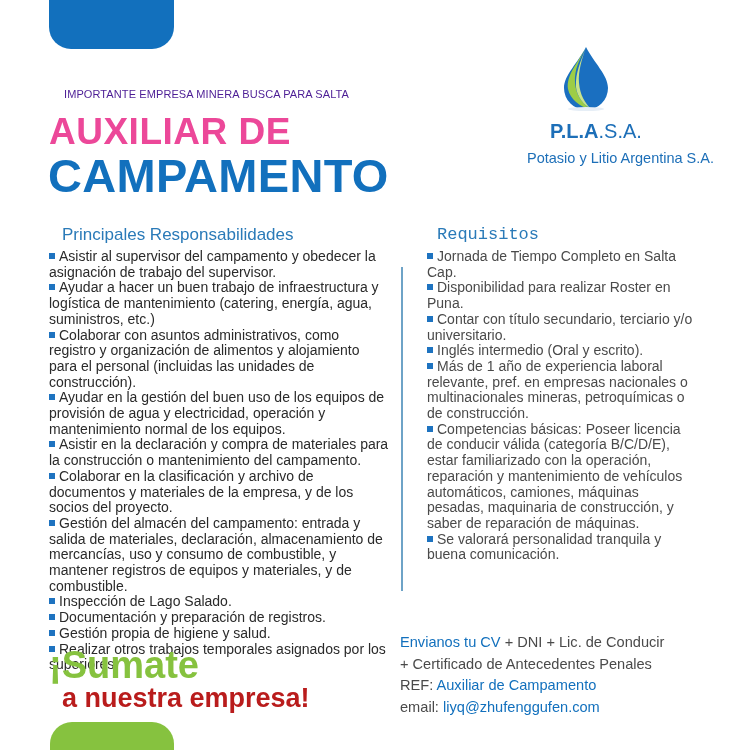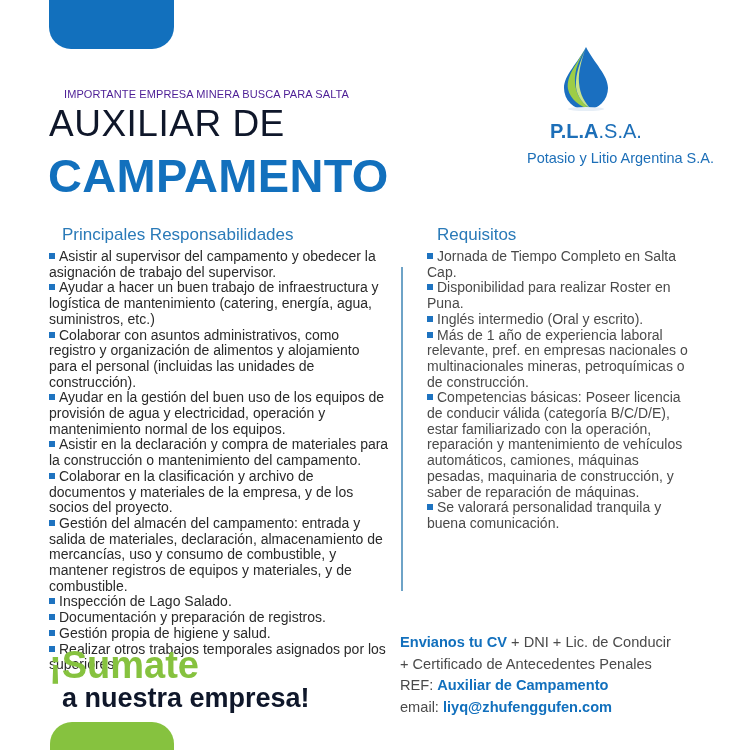--- a/index.html
+++ b/index.html
@@ -6,50 +6,50 @@
   html, body { width: 750px; height: 750px; background: #ffffff; overflow: hidden; }
   body { position: relative; font-family: "Liberation Sans", sans-serif; color: #2a2a2a; }
 
   .top-bar { position: absolute; left: 49px; top: -20px; width: 125px; height: 69px;
     background: #1270bd; border-radius: 0 0 22px 22px; }
   .bottom-bar { position: absolute; left: 50px; top: 722px; width: 124px; height: 60px;
     background: #86c23f; border-radius: 22px 22px 0 0; }
 
   .eyebrow { position: absolute; left: 64px; top: 88px; font-size: 11px; color: #4c1d95;
     letter-spacing: 0.1px; white-space: nowrap; }
-  .title-1 { position: absolute; left: 49px; top: 104px; font-size: 37px; font-weight: normal;
-    color: #0f172a; letter-spacing: 0.5px; white-space: nowrap; line-height: 40px; }
+  .title-1 { position: absolute; left: 49px; top: 112px; font-size: 37px; font-weight: bold;
+    color: #ec4899; letter-spacing: 0.5px; white-space: nowrap; line-height: 40px; }
   .title-2 { position: absolute; left: 48px; top: 150px; font-size: 47px; font-weight: bold;
     color: #1270bd; letter-spacing: 0.3px; white-space: nowrap; line-height: 52px; }
 
   .logo-drop { position: absolute; left: 560px; top: 45px; width: 52px; height: 66px; }
   .logo-plasa { position: absolute; left: 550px; top: 120px; font-size: 20px; color: #1d6fb8; white-space: nowrap; }
   .logo-plasa b { font-weight: bold; }
   .logo-name { position: absolute; left: 487px; top: 150px; font-size: 14.5px; color: #1d6fb8; white-space: nowrap; margin-left: 40px; }
 
   .section-title { position: absolute; font-size: 17px; color: #2a7ab8; white-space: nowrap; }
   .resp-title { left: 62px; top: 225px; }
-  .req-title { left: 437px; top: 225px; }
+  .req-title { left: 437px; top: 225px; font-family: Liberation Mono, monospace; }
 
   .list { position: absolute; list-style: none; font-size: 14px; line-height: 15.7px; }
   .resp-list { left: 49px; top: 249px; width: 340px; color: #2a2a2a; }
   .req-list { left: 427px; top: 249px; width: 270px; color: #4a4a4a; }
   .list li .bullet { display: inline-block; width: 6px; height: 6px; background: #1e73c0;
     margin-right: 4px; vertical-align: 2px; }
 
   .divider { position: absolute; left: 401px; top: 267px; width: 2px; height: 324px; background: #6ea3c7; }
 
   .sumate-1 { position: absolute; left: 49px; top: 643px; font-size: 38px; font-weight: bold;
     color: #86c23f; white-space: nowrap; line-height: 44px; text-align: right; }
   .sumate-2 { position: absolute; left: 62px; top: 682px; font-size: 27px; font-weight: bold;
-    color: #0f172a; white-space: nowrap; line-height: 32px; }
+    color: #b91c1c; white-space: nowrap; line-height: 32px; }
 
   .apply { position: absolute; left: 400px; top: 632px; font-size: 14.6px; line-height: 21.5px;
     color: #4a4a4a; white-space: nowrap; }
-  .apply .hl { color: #1270bd; font-weight: bold; }
+  .apply .hl { color: #1270bd; font-weight: normal; }
 </style>
 </head>
 <body>
 
 <div class="top-bar"></div>
 
 <div class="eyebrow">IMPORTANTE EMPRESA MINERA BUSCA PARA SALTA</div>
 <div class="title-1">AUXILIAR DE</div>
 <div class="title-2">CAMPAMENTO</div>
 
@@ -76,20 +76,21 @@
   <li><span class="bullet"></span><span>Gestión propia de higiene y salud.</span></li>
   <li><span class="bullet"></span><span>Realizar otros trabajos temporales asignados por los superiores.</span></li>
 </ul>
 
 <div class="divider"></div>
 
 <div class="section-title req-title">Requisitos</div>
 <ul class="list req-list">
   <li><span class="bullet"></span><span>Jornada de Tiempo Completo en Salta Cap.</span></li>
   <li><span class="bullet"></span><span>Disponibilidad para realizar Roster en Puna.</span></li>
+  <li><span class="bullet"></span><span>Contar con título secundario, terciario y/o universitario.</span></li>
   <li><span class="bullet"></span><span>Inglés intermedio (Oral y escrito).</span></li>
   <li><span class="bullet"></span><span>Más de 1 año de experiencia laboral relevante, pref. en empresas nacionales o multinacionales mineras, petroquímicas o de construcción.</span></li>
   <li><span class="bullet"></span><span>Competencias básicas: Poseer licencia de conducir válida (categoría B/C/D/E), estar familiarizado con la operación, reparación y mantenimiento de vehículos automáticos, camiones, máquinas pesadas, maquinaria de construcción, y saber de reparación de máquinas.</span></li>
   <li><span class="bullet"></span><span>Se valorará personalidad tranquila y buena comunicación.</span></li>
 </ul>
 
 <div class="sumate-1">¡Sumate</div>
 <div class="sumate-2">a nuestra empresa!</div>
 
 <div class="apply">

